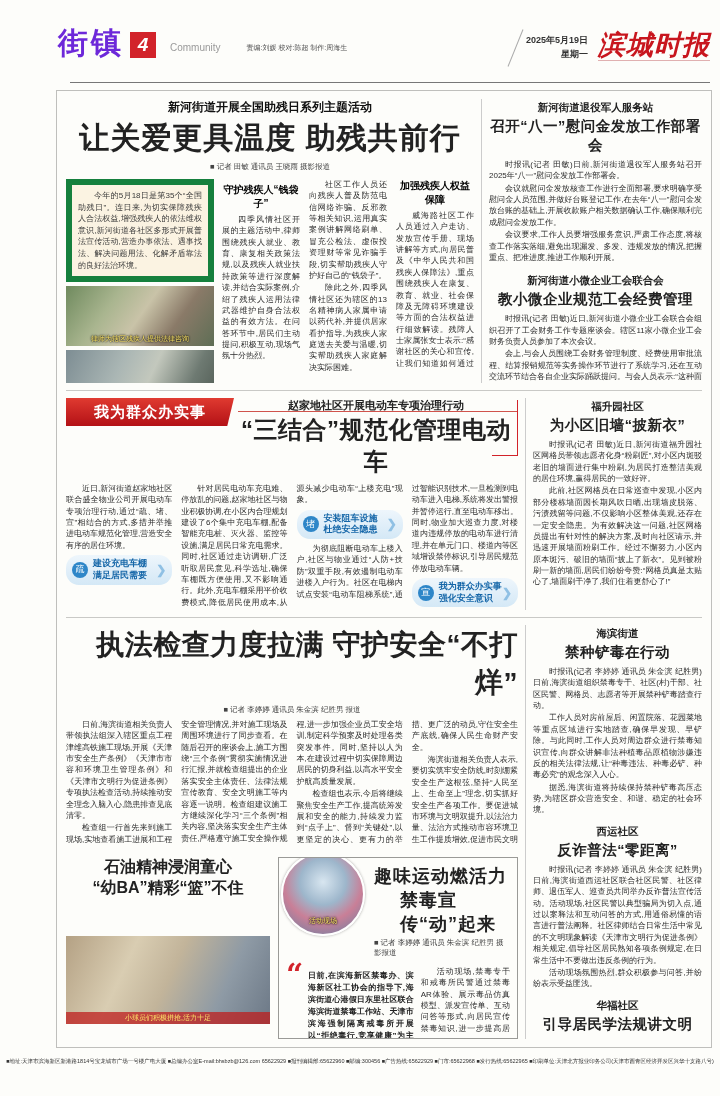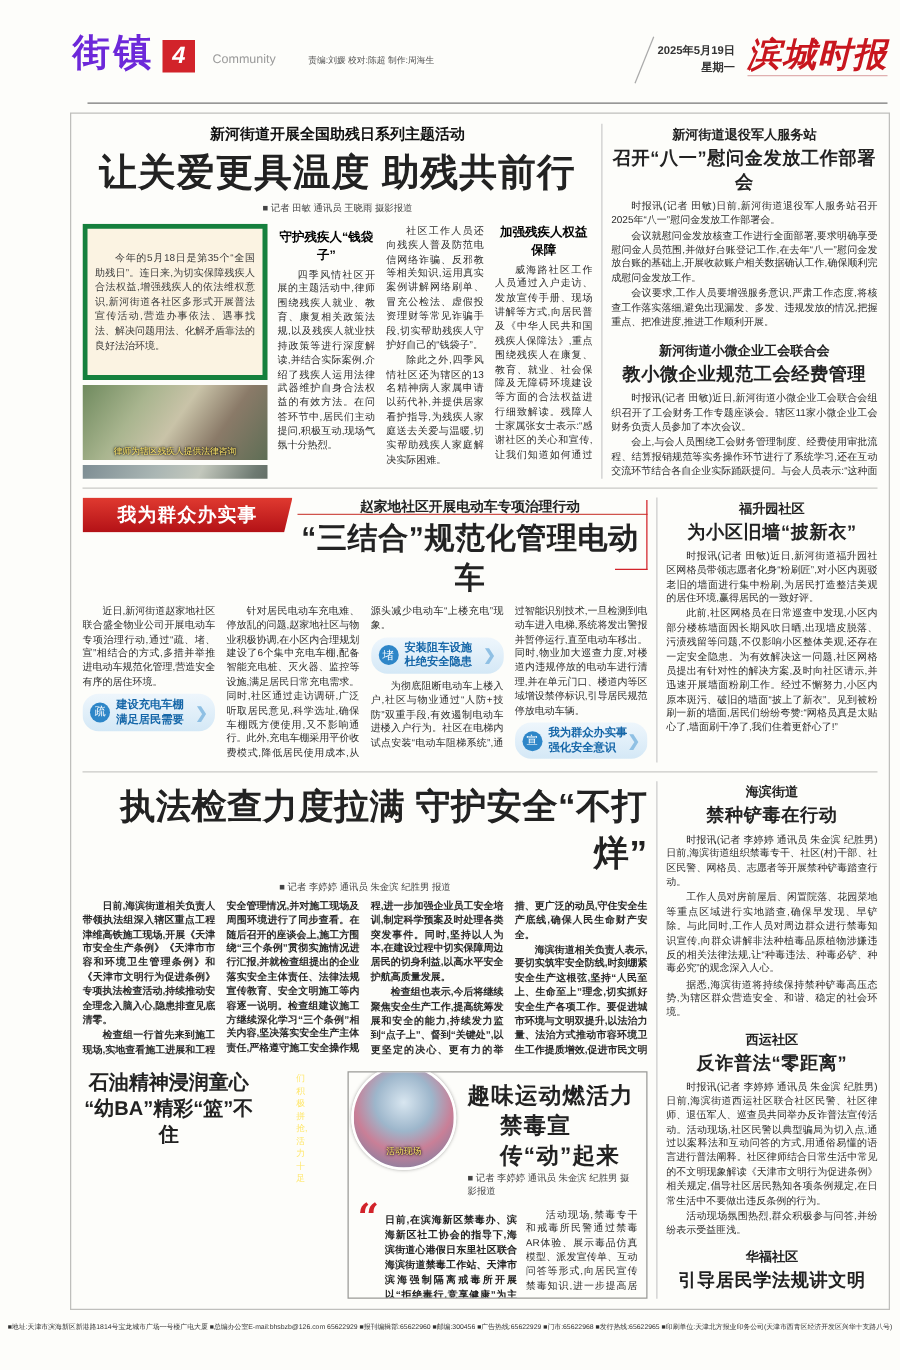--- a/index.html
+++ b/index.html
@@ -32,21 +32,21 @@
   .sub { font-weight:bold; text-align:center; font-size:10px; margin:4px 0 3px; color:#000; }
   .rail-kicker { text-align:center; font-weight:bold; font-size:10.5px; margin-top:2px; }
   .rail-headline { text-align:center; font-weight:bold; font-size:14.5px; margin:2px 0 4px; letter-spacing:0.5px; }
 
   
   .sec1 { display:flex; height:284px; }
   .top-article { width:408px; display:flex; flex-direction:column; }
   .headline-xl { text-align:center; font-size:30px; font-weight:bold; letter-spacing:1px; margin-top:2px; }
   .ta-body { display:flex; flex:1; margin-top:3px; overflow:hidden; }
   .colA { width:148px; display:flex; flex-direction:column; gap:4px; margin-right:8px; }
-  .intro-box { background:#fbf3e2; border:4px solid #15803d; padding:18px 6px; font-size:8px; line-height:1.45; text-align:justify; color:#3a3a3a; text-indent:2em; }
+  .intro-box { background:#fbf3e2; border:6px solid #15803d; padding:5px 6px; font-size:8px; line-height:1.45; text-align:justify; color:#3a3a3a; text-indent:2em; }
   .ph { position:relative; overflow:hidden; flex:1; min-height:60px; }
   .cap { position:absolute; left:0; right:0; bottom:2px; text-align:center; color:#ffe76a; font-size:7px; text-shadow:0 0 2px #000, 0 0 2px #000; }
   .ph1 { background:linear-gradient(125deg,#6f8a5e 0%,#a9b58f 30%,#c9c3a8 50%,#8a7a68 72%,#5e6e55 100%); }
   .ph2 { background:linear-gradient(115deg,#7d8d93 0%,#aab6b4 35%,#c3c8bd 55%,#6e7a72 80%,#4f5a52 100%); }
   .flow { column-gap:9px; height:100%; overflow:hidden; }
   .flow3 { flex:1; column-count:3; column-fill:auto; }
   .rail-a { flex:1; overflow:hidden; display:flex; flex-direction:column; }
   .rail-art { margin-bottom:8px; }
 
   
@@ -63,23 +63,23 @@
   .badge { break-inside:avoid; display:flex; align-items:center; background:linear-gradient(180deg,#eef6fc,#d4e8f6); border-radius:13px; padding:3px 6px; margin:4px 0 4px; }
   .badge .circ { width:16px; height:16px; border-radius:50%; background:#2e86c8; color:#fff; font-size:9px; display:flex; align-items:center; justify-content:center; margin-right:5px; flex:none; }
   .badge .lines { color:#1566a8; font-weight:bold; font-size:9px; line-height:1.3; }
   .badge .chev { color:#8fc0e4; margin-left:auto; font-weight:bold; font-size:12px; }
   .rail-b { flex:1; overflow:hidden; }
 
   
   .sec3 { display:flex; flex:1; min-height:0; }
   .bottom-main { width:452px; display:flex; flex-direction:column; }
   .headline-lg { text-align:right; font-size:28px; font-weight:bold; letter-spacing:0.5px; margin-top:1px; }
-  .flow4 { column-count:4; column-gap:9px; column-fill:auto; height:132px; overflow:hidden; margin-top:2px;font-weight:bold; }
+  .flow4 { column-count:4; column-gap:9px; column-fill:auto; height:132px; overflow:hidden; margin-top:2px; }
   .bottom-row { display:flex; flex:1; min-height:0; margin-top:6px; gap:8px; }
-  .oil { width:204px; display:flex; flex-direction:row; overflow:hidden;gap:33px; }
+  .oil { width:204px; display:flex; flex-direction:column; overflow:hidden;gap:33px; }
   .oil-h { text-align:center; font-weight:bold; font-size:16px; line-height:1.3; }
   .oil-ph { position:relative; height:88px; margin:4px 0 4px; background:linear-gradient(115deg,#b4a184 0%,#d9cdb2 30%,#c2b49a 50%,#8e9aa5 75%,#6c7886 100%); flex:none; }
   .oil-cap { position:absolute; left:0; right:0; bottom:0; background:rgba(190,30,30,.75); color:#ffe76a; font-size:7px; text-align:center; padding:1px 0; }
   .oil-body { overflow:hidden; flex:1; }
   .feature { flex:1; border:1px solid #9a9a97; position:relative; padding:6px 7px 6px 7px; display:flex; flex-direction:column; overflow:hidden; }
   .f-circle { position:absolute; top:-6px; left:2px; width:84px; height:84px; border-radius:50%; border:2px solid #fff; background:radial-gradient(circle at 50% 35%,#d8e6f0 0%,#9db6cb 35%,#c97f97 60%,#5d80a6 100%); box-shadow:0 0 3px rgba(0,0,0,.35); overflow:hidden; }
   .f-circle .cap { bottom:8px; }
   .f-titles { margin-left:88px; }
   .f-h1 { font-size:18px; font-weight:bold; letter-spacing:1px; }
   .f-h2 { font-size:18px; font-weight:bold; letter-spacing:1px; padding-left:26px; }

